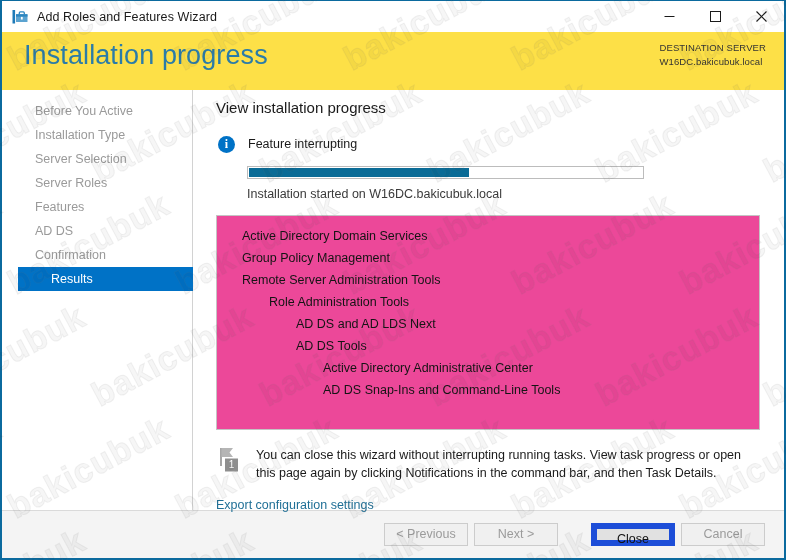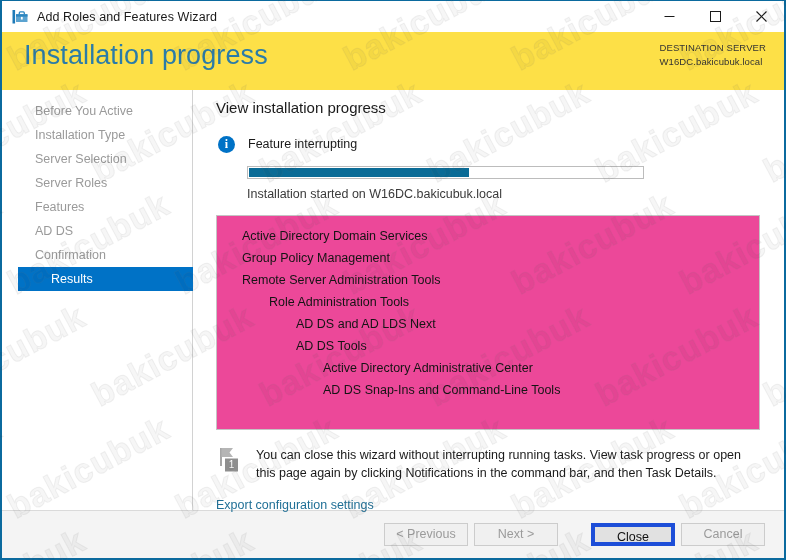--- a/index.html
+++ b/index.html
@@ -284,21 +284,21 @@
     border: 1px solid #cccccc;
     color: #9b9b9b;
     margin-left: 6px;
     cursor: default;
     padding: 0;
     box-sizing: border-box;
     line-height: 21px;
   }
   .wiz-btn.enabled {
     color: #111111;
-    border: 4px solid #1d4ed8;
+    border: 6px solid #1d4ed8;
     background: #e1e1e1;
   }
   .gap-btn { margin-left: 33px; }
 
   
   #watermarks {
     position: absolute;
     left: 0; top: 0;
     width: 786px;
     height: 560px;

